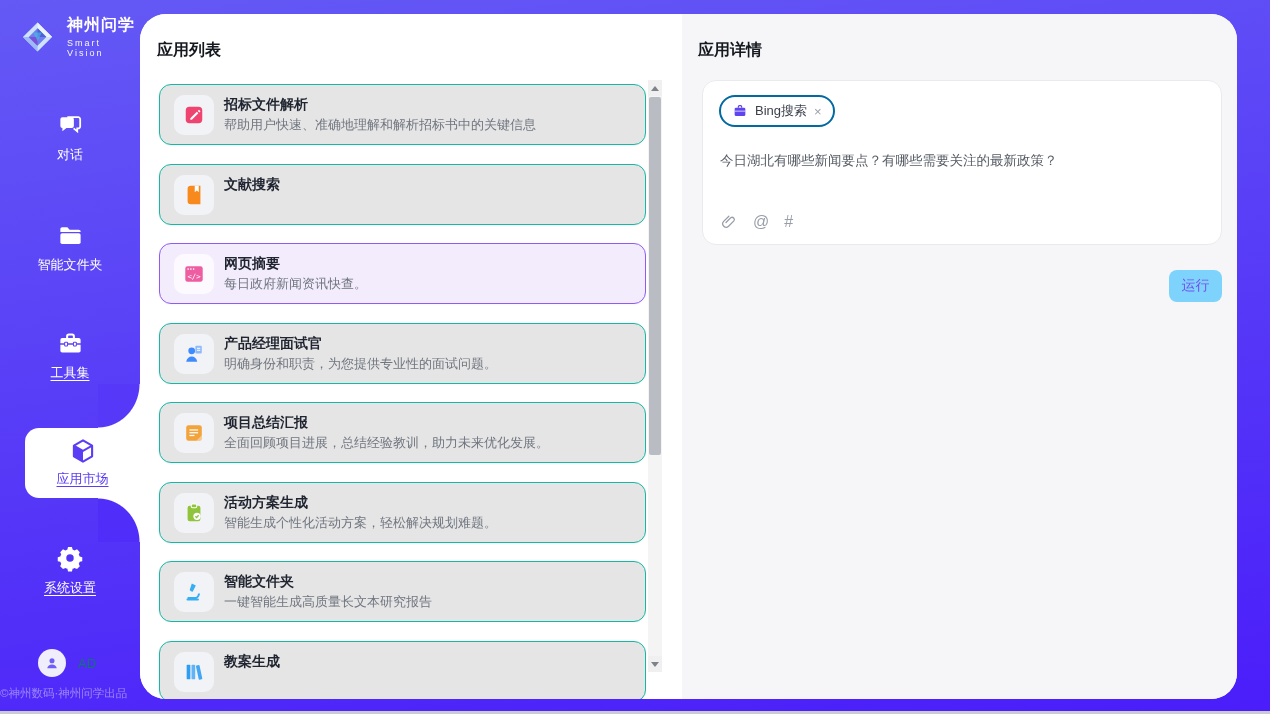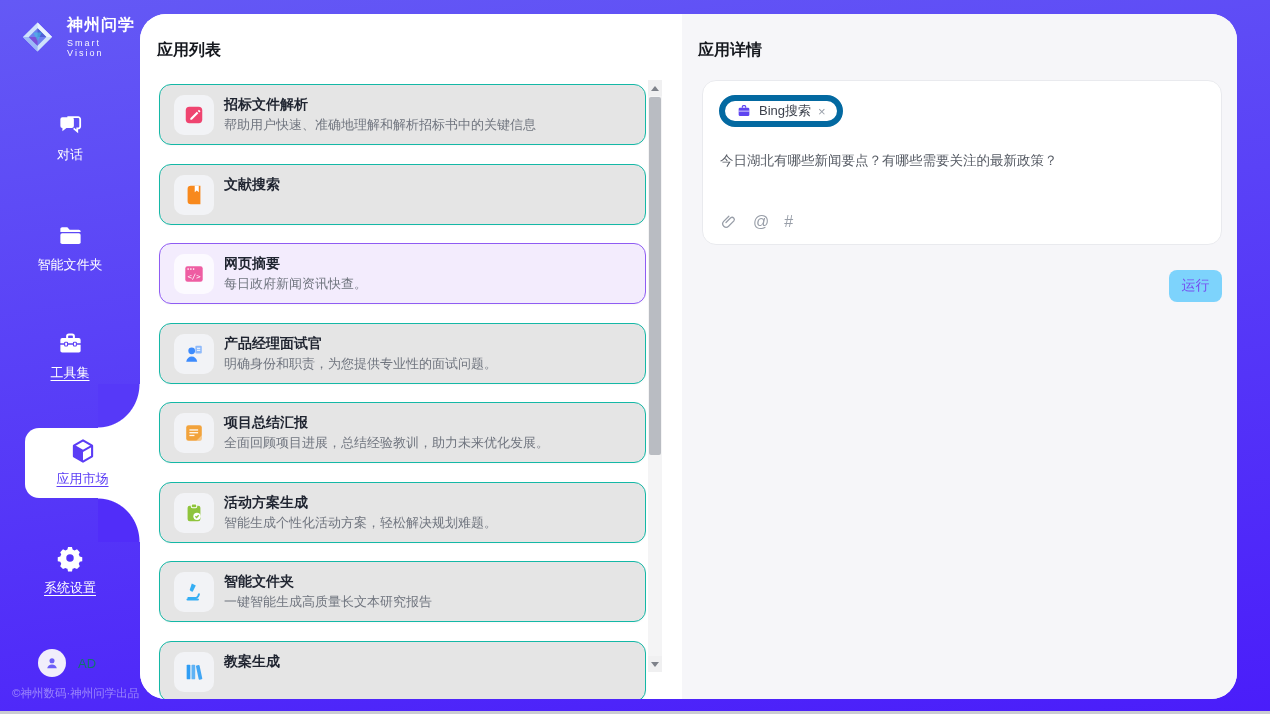--- a/index.html
+++ b/index.html
@@ -22,21 +22,21 @@
   .active-tab { position:absolute; left:25px; top:428px; width:115px; height:70px;
     background:#fff; border-radius:14px 0 0 14px; text-align:center; padding-top:9px; cursor:pointer; }
   .active-tab svg { display:block; margin:0 auto 5px; color:#5b3df5; }
   .active-tab .nav-label { color:#5b3df5; }
   .fillet { position:absolute; left:98px; width:42px; height:44px; }
   .fillet.top { top:384px; background:radial-gradient(42px 44px at 0 0, #5639f8 calc(100% - 1px), #fff 100%); }
   .fillet.bottom { top:498px; background:radial-gradient(42px 44px at 0 100%, #512df9 calc(100% - 1px), #fff 100%); }
   .user-row { position:absolute; left:38px; top:649px; display:flex; align-items:center; }
   .avatar { width:28px; height:28px; border-radius:50%; background:#f1eefb; display:flex; align-items:center; justify-content:center; }
   .user-name { margin-left:12px; font-size:13px; color:#0f766e; }
-  .side-footer { position:absolute; left:12px; bottom:13px; font-size:11.5px; color:rgba(255,255,255,.42); white-space:nowrap; }
+  .side-footer { position:absolute; left:0; bottom:13px; font-size:11.5px; color:rgba(255,255,255,.42); white-space:nowrap; }
   
   .content { position:absolute; left:140px; top:14px; width:1097px; height:685px;
     background:#fff; border-radius:26px; overflow:hidden; display:flex; }
   .list-pane { position:relative; width:542px; height:100%; background:#fff; }
   .pane-title { position:absolute; left:17px; top:26px; font-size:16px; font-weight:700; color:#15181e; }
   .cards { position:absolute; left:19px; top:70px; width:487px; }
   .card { position:relative; width:487px; height:61px; background:#e5e5e5; border:1px solid #14b8a6;
     border-radius:12px; margin-bottom:18.5px; box-shadow:0 1px 2px rgba(20,20,40,.03); cursor:pointer; }
   .card.selected { background:#f3ecfd; border:1.5px solid #8f5cf3; }
   .tile { position:absolute; left:14px; top:10px; width:40px; height:40px; border-radius:10px;
@@ -49,21 +49,21 @@
   .sb-btn { position:absolute; left:0; width:14px; height:16px; background:#f0f0f1; display:flex; align-items:center; justify-content:center; cursor:pointer; }
   .sb-btn.up { top:0; } .sb-btn.down { bottom:0; }
   .tri-up { width:0; height:0; border-left:4px solid transparent; border-right:4px solid transparent; border-bottom:5px solid #7e828a; }
   .tri-down { width:0; height:0; border-left:4px solid transparent; border-right:4px solid transparent; border-top:5px solid #7e828a; }
   .sb-thumb { position:absolute; left:1px; top:17px; width:12px; height:358px; background:#b9bcc2; border-radius:2px; cursor:grab; }
   
   .detail-pane { position:relative; flex:1; height:100%; background:#f6f6f9; }
   .detail-card { position:absolute; left:20px; top:66px; width:520px; height:165px;
     background:#fff; border:1px solid #e9eaee; border-radius:14px; }
   .tool-tag { position:absolute; left:16px; top:14px; height:32px; display:inline-flex; align-items:center;
-    gap:7px; padding:0 11px; background:#fff; border:6px solid #0369a1; border-radius:16px; cursor:pointer; }
+    gap:7px; padding:0 11px; background:#fff; border:2px solid #0369a1; border-radius:16px; cursor:pointer; }
   .tool-tag .tag-label { font-size:13px; color:#3a3f4a; }
   .tool-tag .tag-close { font-size:13px; color:#9aa0aa; cursor:pointer; }
   .query-text { position:absolute; left:17px; top:70px; width:480px; font-size:13.5px; color:#565b64; line-height:1.5; }
   .composer-icons { position:absolute; left:17px; bottom:13px; display:flex; align-items:center; gap:15px; color:#989ea8; }
   .composer-icons .glyph { font-size:16px; line-height:1; cursor:pointer; }
   .run-btn { position:absolute; right:15px; top:256px; width:53px; height:32px; border:none;
     background:#7dd3fc; color:#7550f0; font-size:14px; border-radius:8px; cursor:pointer;
     font-family:"Liberation Sans","DejaVu Sans",sans-serif; }
   
   .bottom-strip { position:absolute; left:0; bottom:0; width:1270px; height:3px; background:#cbccd2; }

